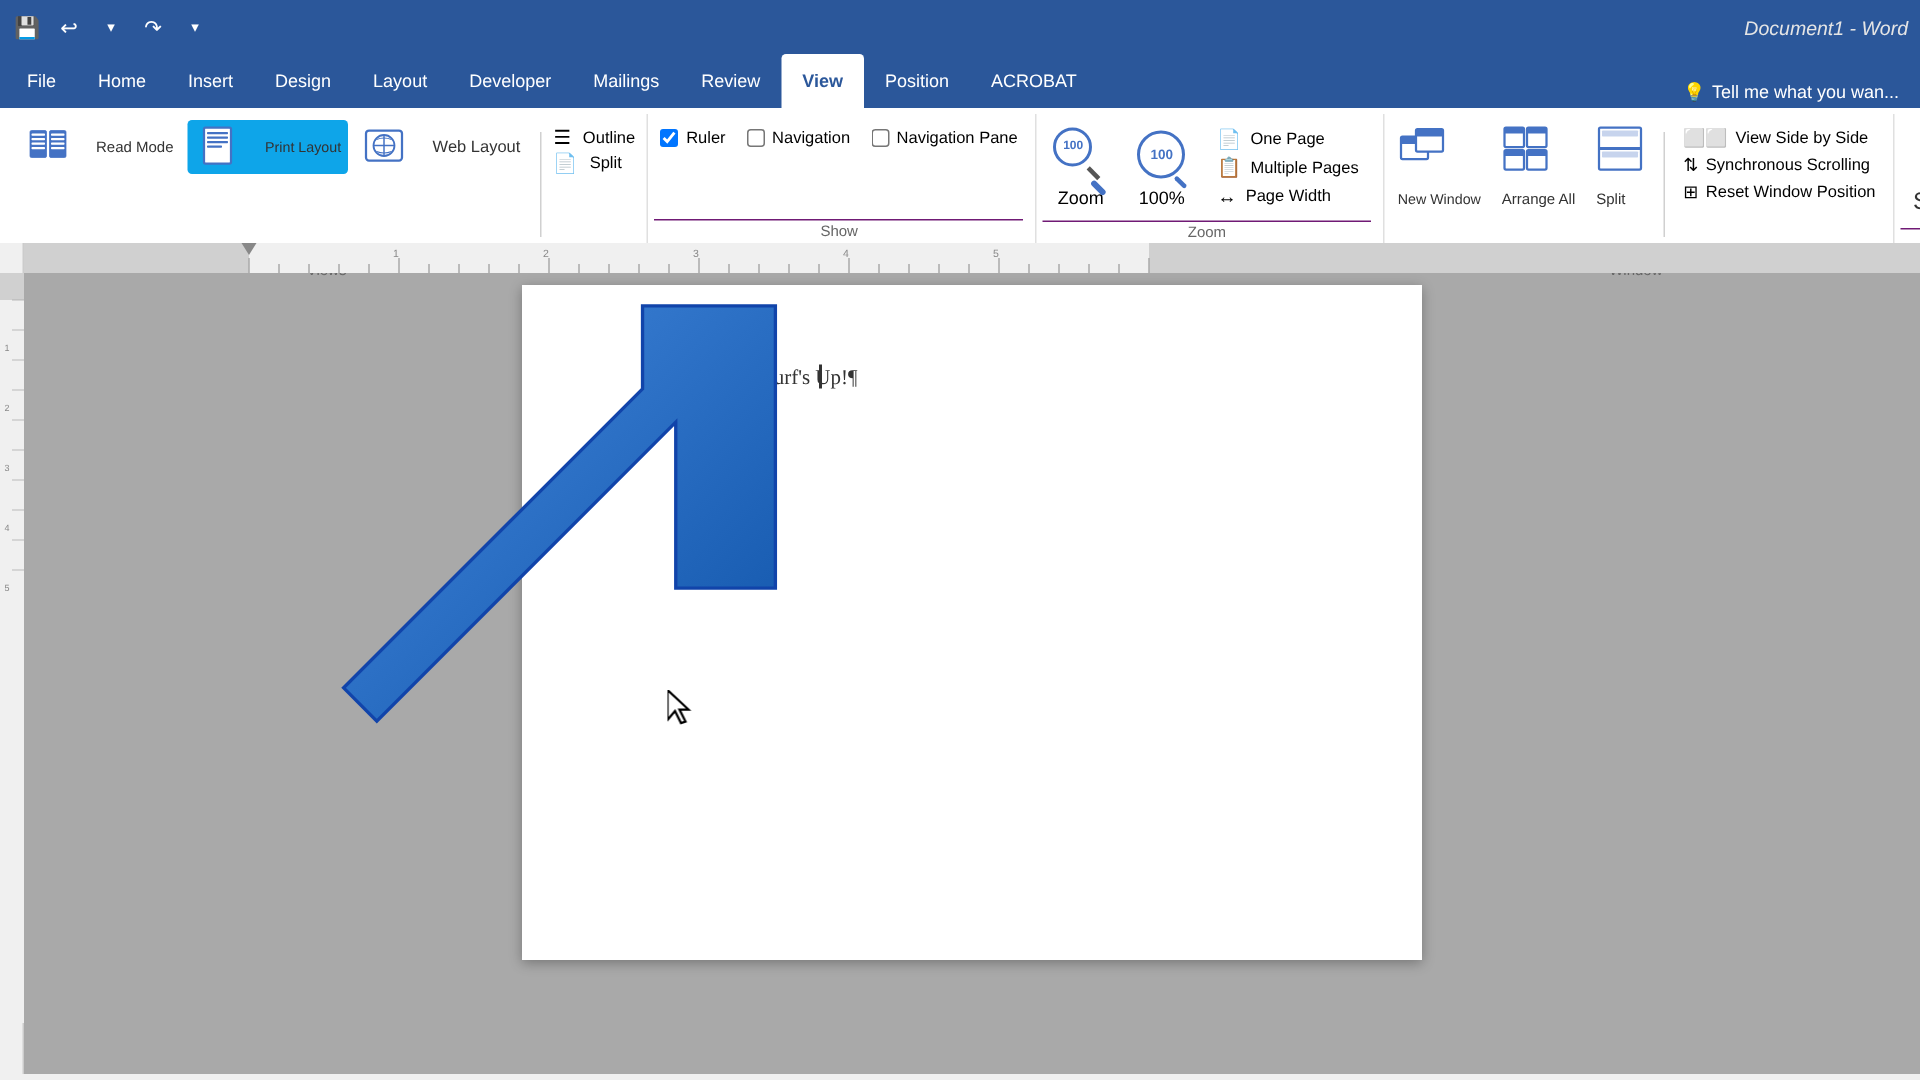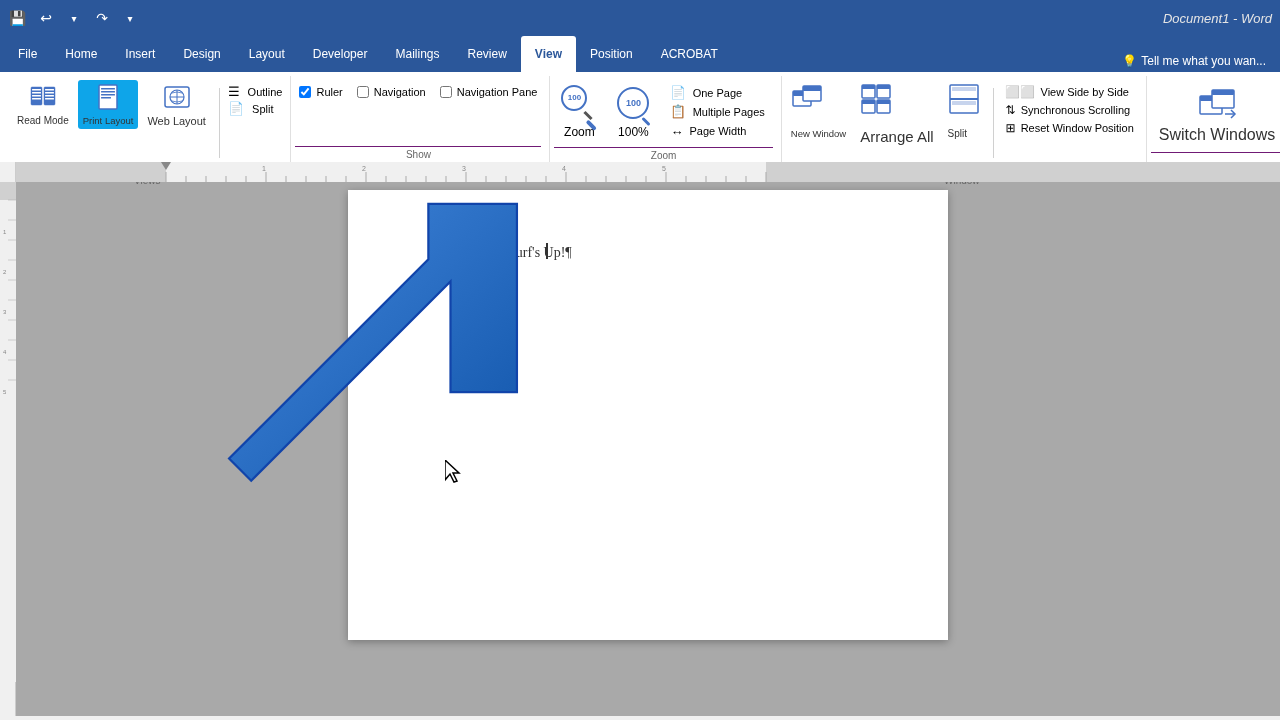--- a/index.html
+++ b/index.html
@@ -92,23 +92,23 @@
       text-align: center;
       padding: 2px 4px;
       border-top: 1px solid #701a75;
       width: 100%;
       margin-top: auto;
     }
 
     
     .view-btn {
       display: flex;
-      flex-direction: column;
-      align-items: center;
-      gap: 2px;
+      flex-direction: row;
+      align-items: center;
+      gap: 17px;
       cursor: pointer;
       padding: 3px 5px;
       border-radius: 3px;
       font-size: 10px;
       color: #333;
     }
     .view-btn.active { background: #0ea5e9; }
     .view-btn svg { width: 30px; height: 30px; }
 
     
@@ -463,21 +463,21 @@
         <svg width="32" height="32" viewBox="0 0 32 32">
           <rect x="2" y="2" width="13" height="13" rx="1" fill="white" stroke="#4472c4" stroke-width="1.5"></rect>
           <rect x="2" y="2" width="13" height="4" fill="#4472c4"></rect>
           <rect x="17" y="2" width="13" height="13" rx="1" fill="white" stroke="#4472c4" stroke-width="1.5"></rect>
           <rect x="17" y="2" width="13" height="4" fill="#4472c4"></rect>
           <rect x="2" y="17" width="13" height="13" rx="1" fill="white" stroke="#4472c4" stroke-width="1.5"></rect>
           <rect x="2" y="17" width="13" height="4" fill="#4472c4"></rect>
           <rect x="17" y="17" width="13" height="13" rx="1" fill="white" stroke="#4472c4" stroke-width="1.5"></rect>
           <rect x="17" y="17" width="13" height="4" fill="#4472c4"></rect>
         </svg>
-        <span style="font-size:15px;text-align:center">Arrange All</span>
+        <span style="font-size:10px;text-align:center">Arrange All</span>
       </div>
 
       <div class="win-btn">
         <svg width="32" height="32" viewBox="0 0 32 32">
           <rect x="2" y="2" width="28" height="28" rx="1" fill="white" stroke="#4472c4" stroke-width="1.5"></rect>
           <line x1="2" y1="16" x2="30" y2="16" stroke="#4472c4" stroke-width="2"></line>
           <rect x="4" y="4" width="24" height="4" rx="0.5" fill="#4472c4" opacity="0.3"></rect>
           <rect x="4" y="18" width="24" height="4" rx="0.5" fill="#4472c4" opacity="0.3"></rect>
         </svg>
         <span>Split</span>

